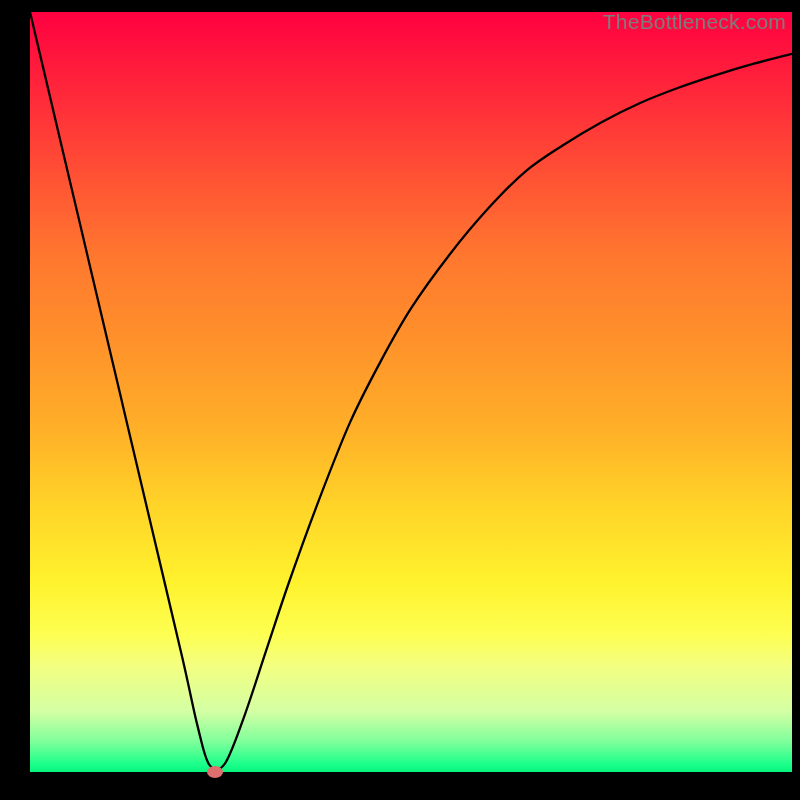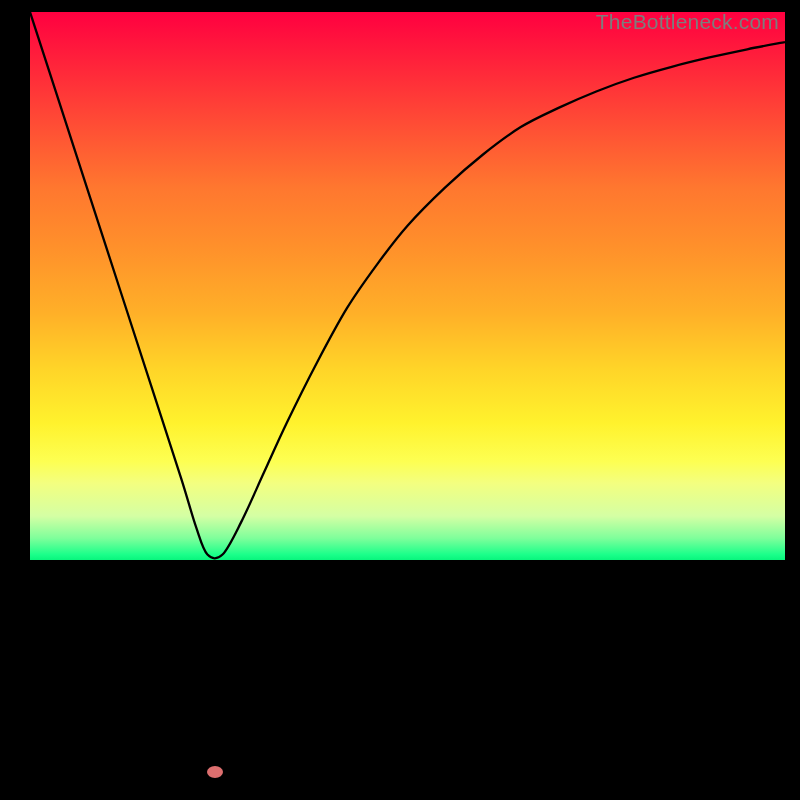--- a/index.html
+++ b/index.html
@@ -15,38 +15,39 @@
     position: relative;
     width: 800px;
     height: 800px;
     background: #000;
   }
   .plot {
     position: absolute;
     left: 30px;
     top: 12px;
     width: 755px;
-    height: 548px;
+    height: 760px;
     background: linear-gradient(
       to bottom,
       #ff0040 0%,
       #ff2d39 12%,
       #ff5a33 24%,
       #ff772f 32%,
       #ff8e2b 42%,
       #ffb028 55%,
       #ffd428 65%,
       #fff22d 75%,
       #fdff52 82%,
       #f3ff80 86%,
       #d4ffa4 92%,
       #7fff9b 96%,
       #1bff8a 99%,
       #08f57d 100%
     );
+    padding-left: 7px;
   }
   .attribution {
     position: absolute;
     top: -2px;
     right: 6px;
     color: #7d7d7d;
     font-size: 21px;
     letter-spacing: 0.2px;
     user-select: none;
     font-weight: 400;

